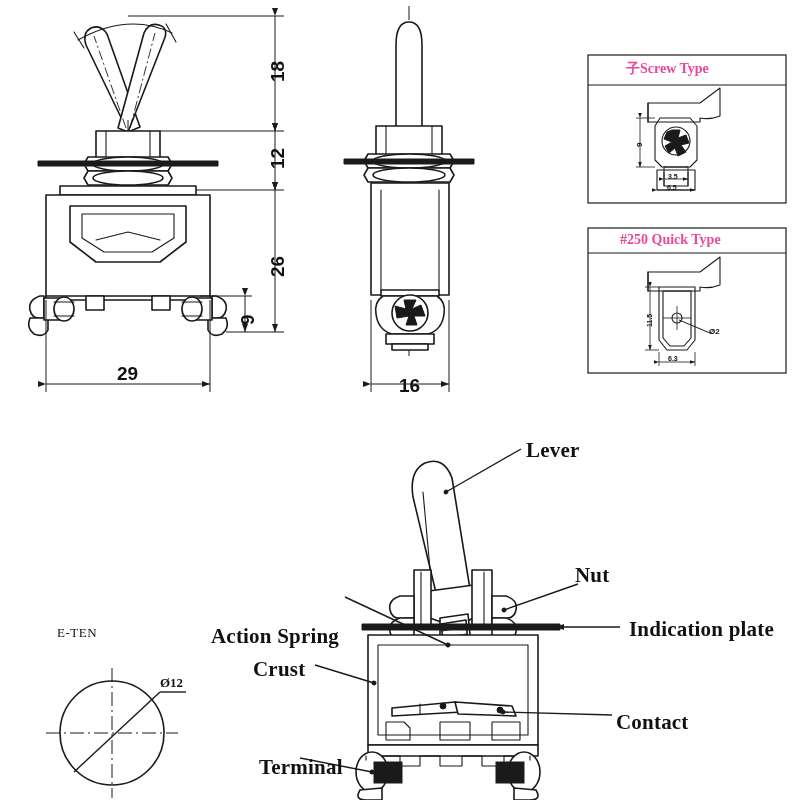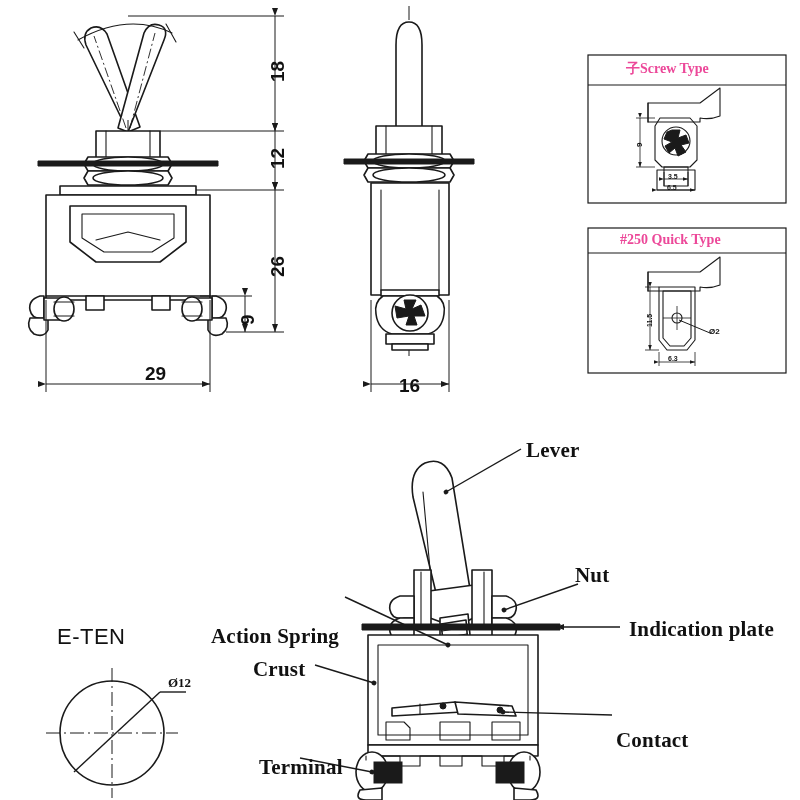--- a/index.html
+++ b/index.html
@@ -60,31 +60,30 @@
     color: #ec4899;
   }
   .calloutlabel {
     font-family: "Liberation Serif", serif;
     font-weight: bold;
     font-size: 21px;
     color: #111;
     letter-spacing: .2px;
   }
   .brand {
-    font-family: Liberation Sans, sans-serif;
-    font-size: 22px;
+    font-family: Liberation Serif, serif;
+    font-size: 13px;
     color: #111;
     letter-spacing: .5px;
   }
   .diaLabel {
     font-family: "Liberation Serif", serif;
     font-weight: bold;
     font-size: 13px;
     color: #111;
-    margin-left: 8px;
   }
 </style>
 </head>
 <body>
 
 <div id="sheet">
 
   <svg class="layer" viewBox="0 0 800 800">
     <defs>
       <style>
@@ -362,21 +361,21 @@
       <line class="lead" x1="315" y1="665" x2="374" y2="683" marker-end="url(#dot)"></line>
       <line class="lead" x1="612" y1="715" x2="503" y2="712" marker-end="url(#dot)"></line>
       <line class="lead" x1="300" y1="758" x2="372" y2="772" marker-end="url(#dot)"></line>
     </g>
   </svg>
 
   <div class="txt dim rot90" style="left:268px; top:82px;">18</div>
   <div class="txt dim rot90" style="left:268px; top:169px;">12</div>
   <div class="txt dim rot90" style="left:268px; top:277px;">26</div>
   <div class="txt dim rot90" style="left:238px; top:325px;">9</div>
-  <div class="txt dim" style="left:117px; top:364px;margin-left:28px;">29</div>
+  <div class="txt dim" style="left:117px; top:364px;">29</div>
 
   <div class="txt dim" style="left:399px; top:376px;">16</div>
 
   <div class="txt boxtitle" style="left:626px; top:62px;">子Screw Type</div>
   <div class="txt dim-small rot90" style="left:636px; top:147px;">9</div>
   <div class="txt dim-tiny" style="left:668px; top:173px;">3.5</div>
   <div class="txt dim-tiny" style="left:667px; top:184px;">6.5</div>
 
   <div class="txt boxtitle" style="left:620px; top:233px;">#250 Quick Type</div>
   <div class="txt dim-tiny rot90" style="left:646px; top:327px;">11.5</div>
@@ -384,16 +383,16 @@
   <div class="txt dim-small" style="left:709px; top:328px;">Ø2</div>
 
   <div class="txt brand" style="left:57px; top:626px;">E-TEN</div>
   <div class="txt diaLabel" style="left:160px; top:676px;">Ø12</div>
 
   <div class="txt calloutlabel" style="left:526px; top:440px;">Lever</div>
   <div class="txt calloutlabel" style="left:575px; top:565px;">Nut</div>
   <div class="txt calloutlabel" style="left:629px; top:619px;">Indication plate</div>
   <div class="txt calloutlabel" style="left:211px; top:582px;margin-top:44px;">Action Spring</div>
   <div class="txt calloutlabel" style="left:253px; top:659px;">Crust</div>
-  <div class="txt calloutlabel" style="left:616px; top:712px;margin-top:18px;">Contact</div>
+  <div class="txt calloutlabel" style="left:616px; top:712px;">Contact</div>
   <div class="txt calloutlabel" style="left:222px; top:757px;margin-left:37px;">Terminal</div>
 
 </div>
 
 </body></html>

